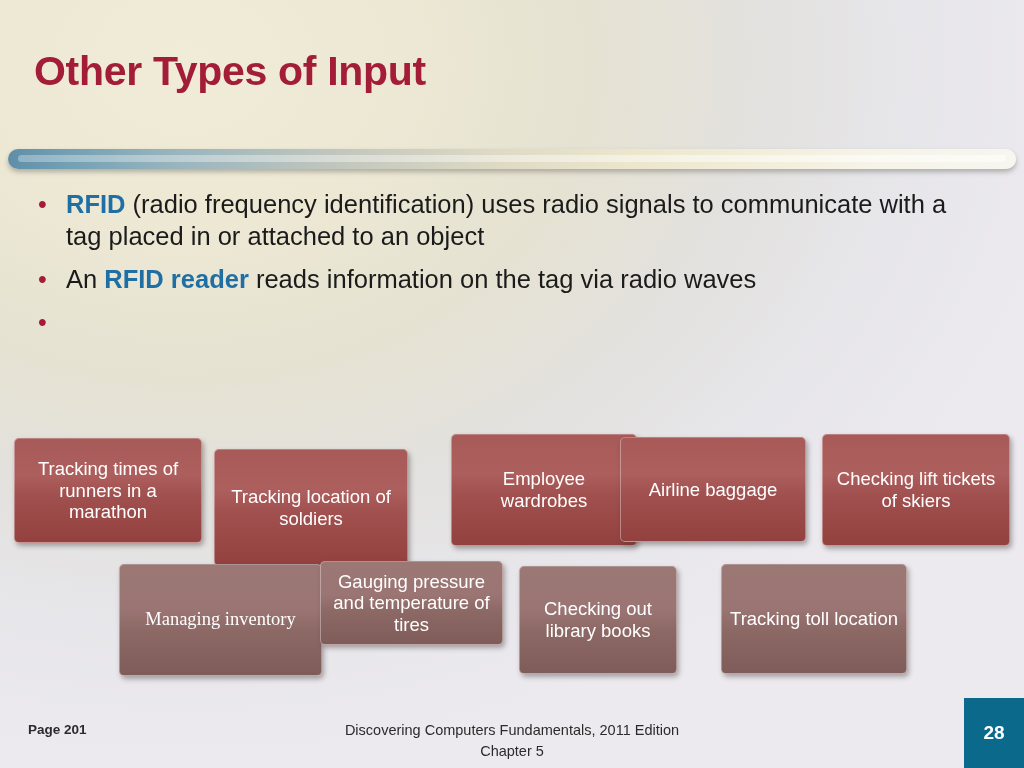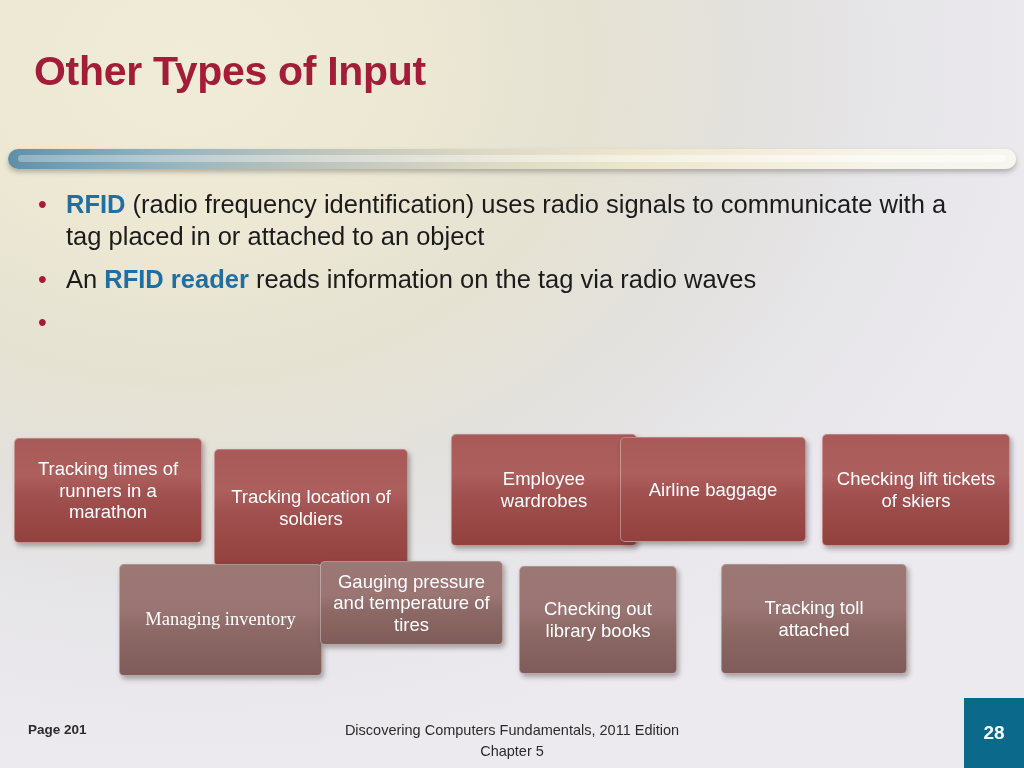--- a/index.html
+++ b/index.html
@@ -200,21 +200,21 @@
   <div class="box box-mauve" style="left:119px; top:564px; width:203px; height:112px;font-family:Liberation Serif, serif;">
     <span>Managing inventory</span>
   </div>
   <div class="box box-mauve" style="left:320px; top:561px; width:183px; height:84px;">
     <span>Gauging pressure and temperature of tires</span>
   </div>
   <div class="box box-mauve" style="left:519px; top:566px; width:158px; height:108px;">
     <span>Checking out library books</span>
   </div>
   <div class="box box-mauve" style="left:721px; top:564px; width:186px; height:110px;">
-    <span>Tracking toll attached</span>
+    <span>Tracking toll location</span>
   </div>
 
   <div class="footer-left">Page 201</div>
   <div class="footer-center">
     <div>Discovering Computers Fundamentals, 2011 Edition</div>
     <div>Chapter 5</div>
   </div>
   <div class="page-badge">28</div>
 
 </div>

